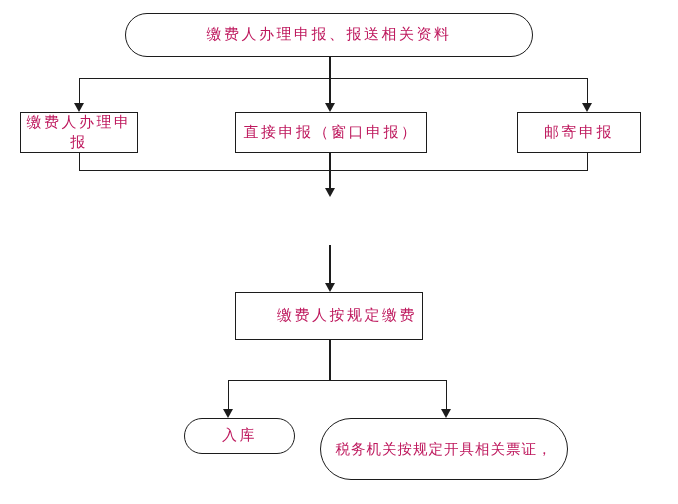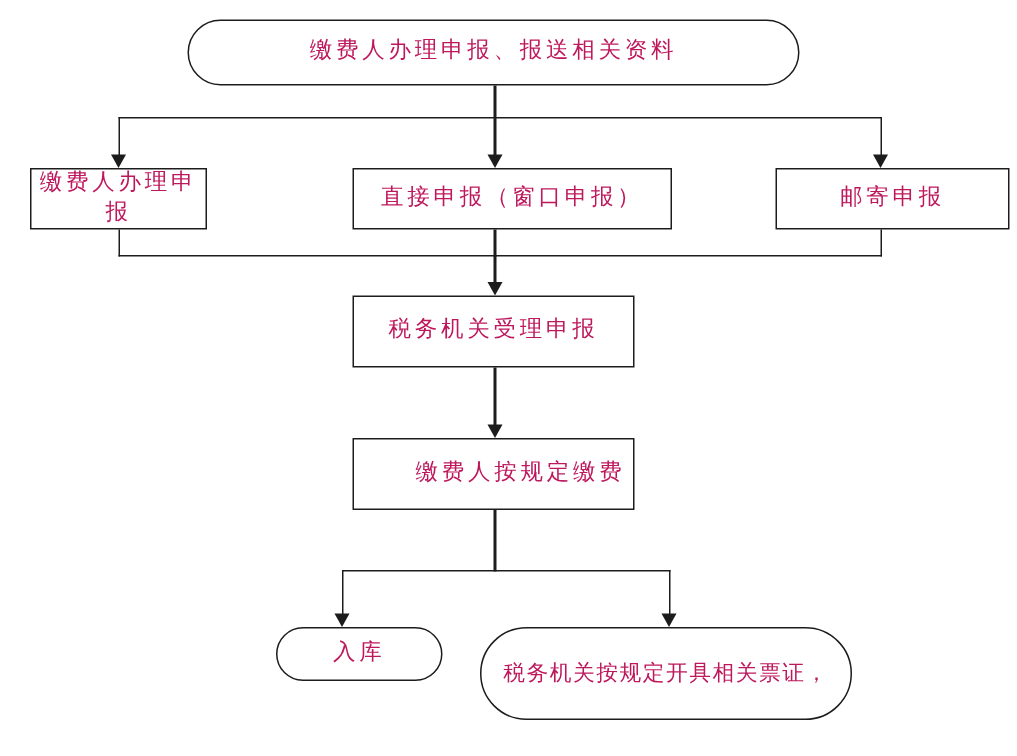--- a/index.html
+++ b/index.html
@@ -47,31 +47,28 @@
 <div class="canvas">
 
   <div class="node stadium" style="left:125px;top:13px;width:408px;height:44px;">
     <span>缴费人办理申报、报送相关资料</span>
   </div>
 
   <div class="node" style="left:20px;top:112px;width:118px;height:41px;">
     <span>缴费人办理申报</span>
   </div>
 
-  <div class="node" style="left:235px;top:112px;width:213px;height:41px;">
+  <div class="node" style="left:235px;top:112px;width:192px;height:41px;">
     <span>直接申报（窗口申报）</span>
   </div>
 
-  <div class="node" style="left:517px;top:112px;width:156px;height:41px;">
+  <div class="node" style="left:517px;top:112px;width:124px;height:41px;">
     <span>邮寄申报</span>
   </div>
 
-  <div class="node" style="left:235px;top:197px;width:188px;height:48px;">
-    <span>税务机关受理申报</span>
-  </div>
 
   <div class="node" style="left:235px;top:292px;width:188px;height:48px;padding-left:36px;">
     <span>缴费人按规定缴费</span>
   </div>
 
   <div class="node stadium" style="left:184px;top:418px;width:111px;height:36px;">
     <span>入库</span>
   </div>
 
   <div class="node stadium cert" style="left:320px;top:418px;width:248px;height:62px;">

